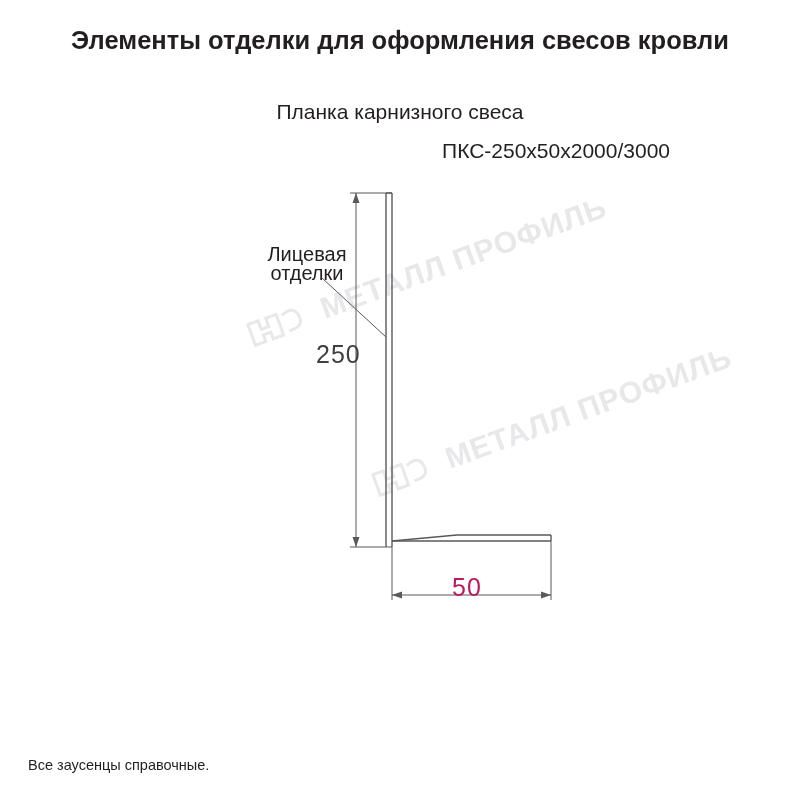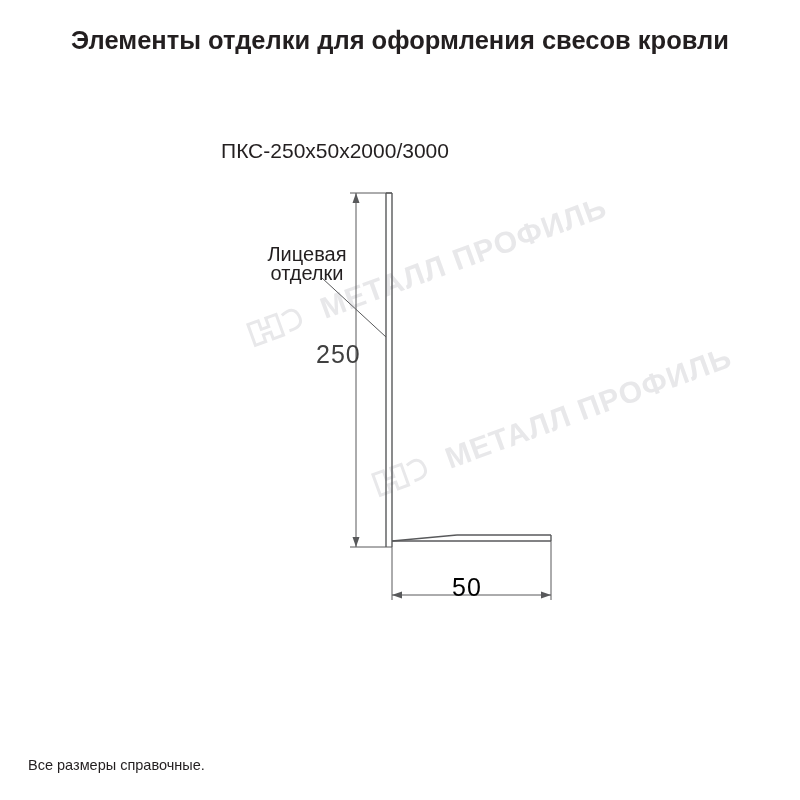--- a/index.html
+++ b/index.html
@@ -38,21 +38,21 @@
     text-align: center;
     font-size: 21px;
     font-weight: normal;
     color: #231f20;
   }
   .code {
     position: absolute;
     top: 139px;
     left: 0;
     width: 670px;
-    text-align: center;
+    text-align: right;
     font-size: 21px;
     font-weight: normal;
     color: #231f20;
   }
   .drawing {
     position: absolute;
     top: 170px;
     left: 0;
     width: 800px;
     height: 470px;
@@ -73,21 +73,21 @@
     top: 340px;
     font-size: 25px;
     color: #404040;
     letter-spacing: 1px;
   }
   .dim-50 {
     position: absolute;
     left: 452px;
     top: 573px;
     font-size: 25px;
-    color: #000000;
+    color: #be185d;
     letter-spacing: 1px;
   }
   .footnotes {
     position: absolute;
     left: 28px;
     bottom: 24px;
     font-size: 14.5px;
     line-height: 22px;
     color: #231f20;
   }
@@ -130,20 +130,21 @@
     <span class="mark">
       <svg width="58" height="30" viewBox="0 0 58 30" aria-hidden="true">
         <path d="M3 27 L3 5 L14 5 L14 14 L22 14 L22 5 L33 5 L33 27 L22 27 L22 20 L14 20 L14 27 Z" fill="none" stroke="#e8e8ea" stroke-width="3"></path>
         <path d="M38 8 Q52 2 54 14 Q56 26 40 25" fill="none" stroke="#e8e8ea" stroke-width="3"></path>
       </svg>
     </span>
     <span>МЕТАЛЛ ПРОФИЛЬ</span>
   </div>
 
   <div class="title">Элементы отделки для оформления свесов кровли</div>
+  <div class="subtitle">Планка карнизного свеса</div>
   <div class="code">ПКС-250x50x2000/3000</div>
 
   <div class="drawing">
     <svg width="800" height="470" viewBox="0 0 800 470" aria-hidden="true">
 
       <g fill="none" stroke="#58595b" stroke-width="1.4">
 
         <line x1="386" y1="23" x2="386" y2="377"></line>
         <line x1="392" y1="23" x2="392" y2="377"></line>
         <line x1="386" y1="23" x2="392" y2="23"></line>
@@ -183,16 +184,16 @@
 
   <div class="label-face">
     <div>Лицевая</div>
     <div>отделки</div>
   </div>
 
   <div class="dim-250">250</div>
   <div class="dim-50">50</div>
 
   <div class="footnotes">
-    <div>Все размеры справочные.</div>
+    <div>Все заусенцы справочные.</div>
   </div>
 
 </div>
 
 </body></html>

